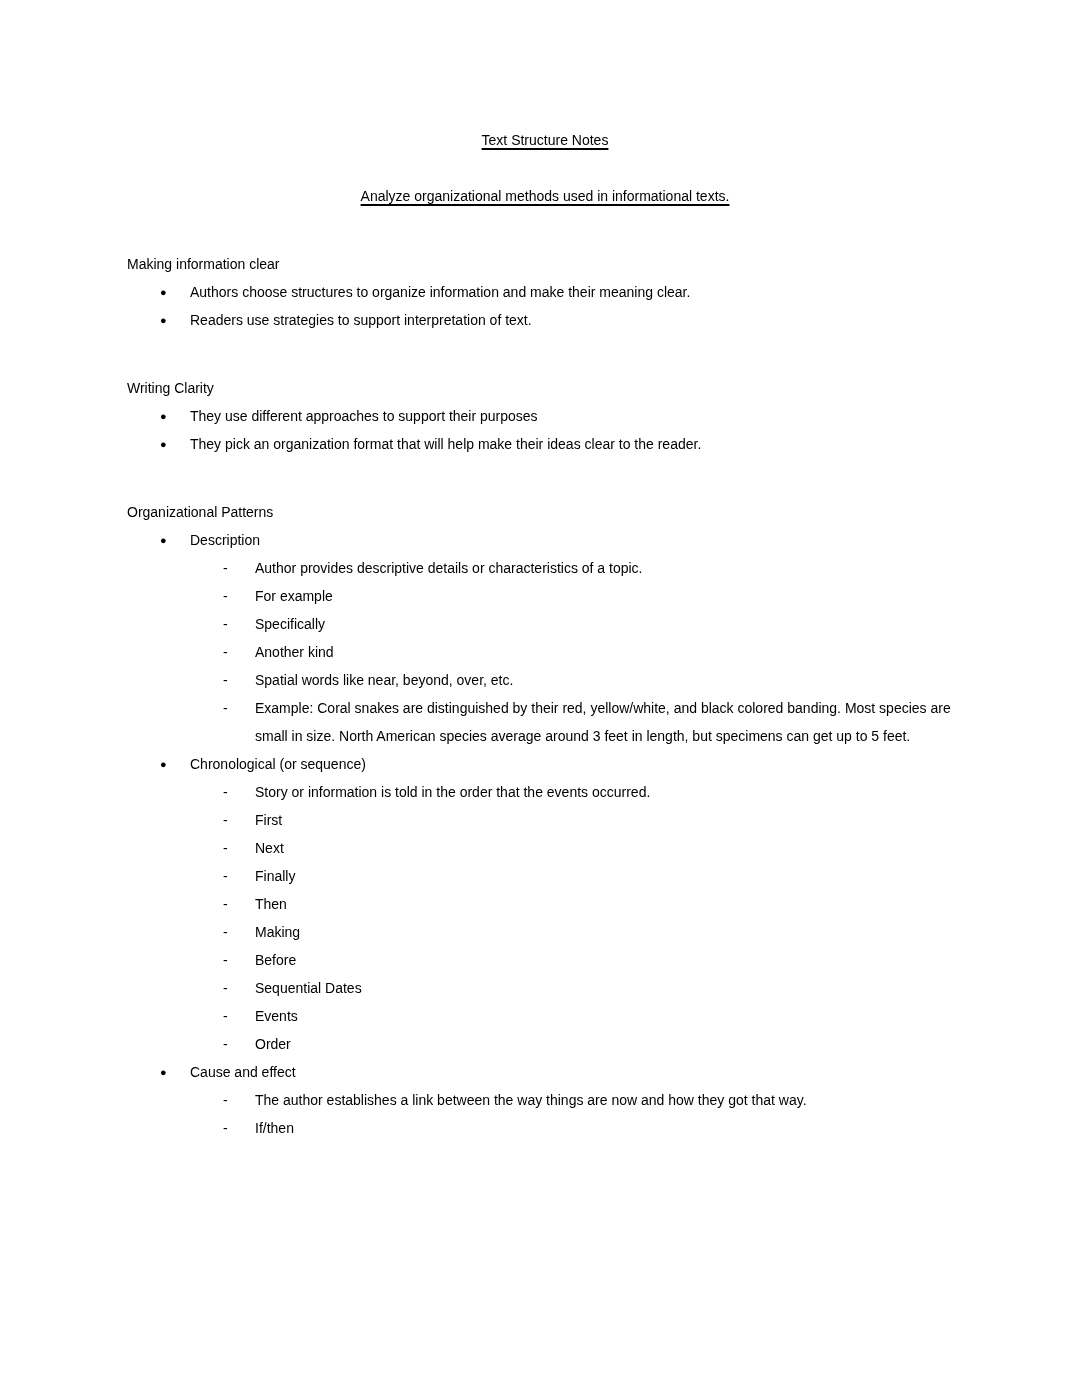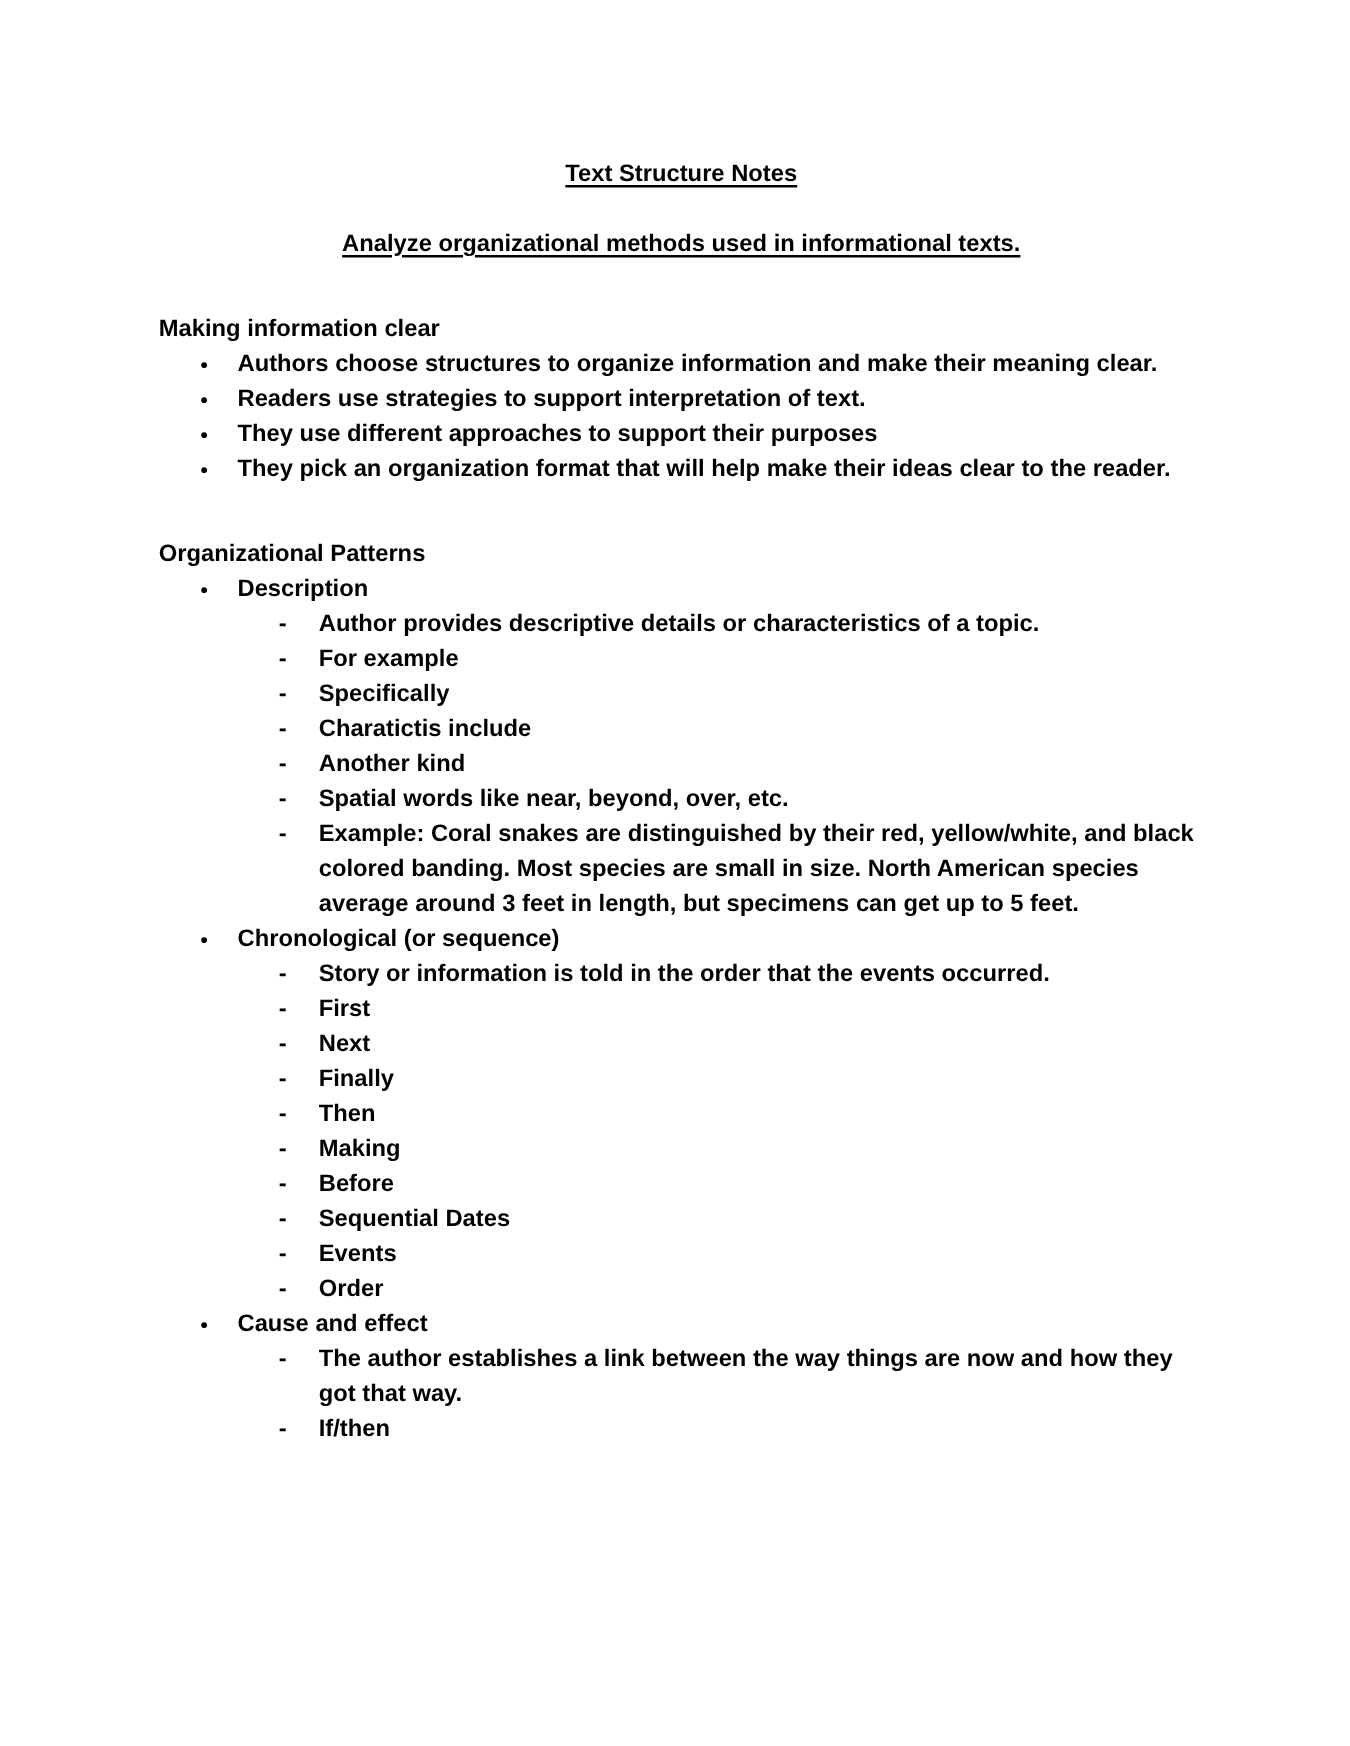--- a/index.html
+++ b/index.html
@@ -3,22 +3,22 @@
 <meta charset="utf-8">
 <style>
   html, body { margin: 0; padding: 0; background: #ffffff; }
   .page {
     position: relative;
     width: 1080px;
     height: 1397px;
     background: #ffffff;
     color: #000000;
     font-family: "Liberation Sans", "DejaVu Sans", sans-serif;
-    font-weight: 700;
-    font-size: 19px;
+    font-weight: 400;
+    font-size: 14px;
     line-height: 28px;
     overflow: hidden;
   }
   .content {
     position: absolute;
     left: 127px;
     top: 126px;
     width: 836px;
   }
   .title-line, .subtitle-line { text-align: center; }
@@ -62,28 +62,28 @@
       <span class="u">Text Structure Notes</span>
     </div>
     <div class="blank-line"></div>
     <div class="subtitle-line">
       <span class="u">Analyze organizational methods used in informational texts.</span>
     </div>
     <div class="body">
         <div class="block heading">Making information clear</div>
         <div class="block bullet">Authors choose structures to organize information and make their meaning clear.</div>
         <div class="block bullet">Readers use strategies to support interpretation of text.</div>
+        <div class="block heading">Writing Clarity</div>
         <div class="block bullet">They use different approaches to support their purposes</div>
         <div class="block bullet">They pick an organization format that will help make their ideas clear to the reader.</div>
         <div class="block heading">Organizational Patterns</div>
         <div class="block bullet">Description</div>
         <div class="block dash">Author provides descriptive details or characteristics of a topic.</div>
         <div class="block dash">For example</div>
         <div class="block dash">Specifically</div>
-        <div class="block dash">Charatictis include</div>
         <div class="block dash">Another kind</div>
         <div class="block dash">Spatial words like near, beyond, over, etc.</div>
         <div class="block dash">Example: Coral snakes are distinguished by their red, yellow/white, and black colored banding. Most species are small in size. North American species average around 3 feet in length, but specimens can get up to 5 feet.</div>
         <div class="block bullet">Chronological (or sequence)</div>
         <div class="block dash">Story or information is told in the order that the events occurred.</div>
         <div class="block dash">First</div>
         <div class="block dash">Next</div>
         <div class="block dash">Finally</div>
         <div class="block dash">Then</div>
         <div class="block dash">Making</div>

